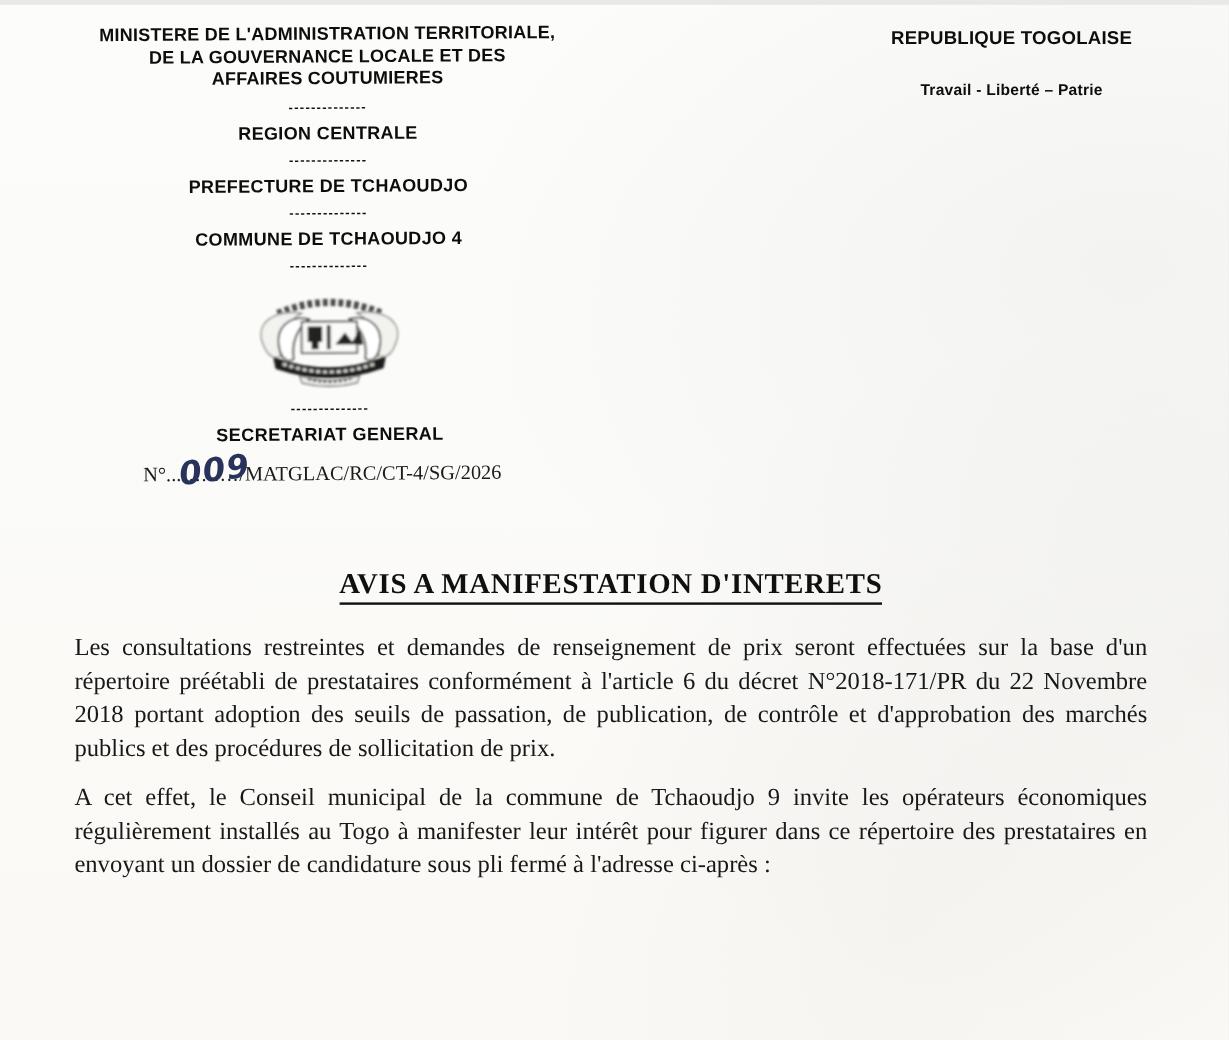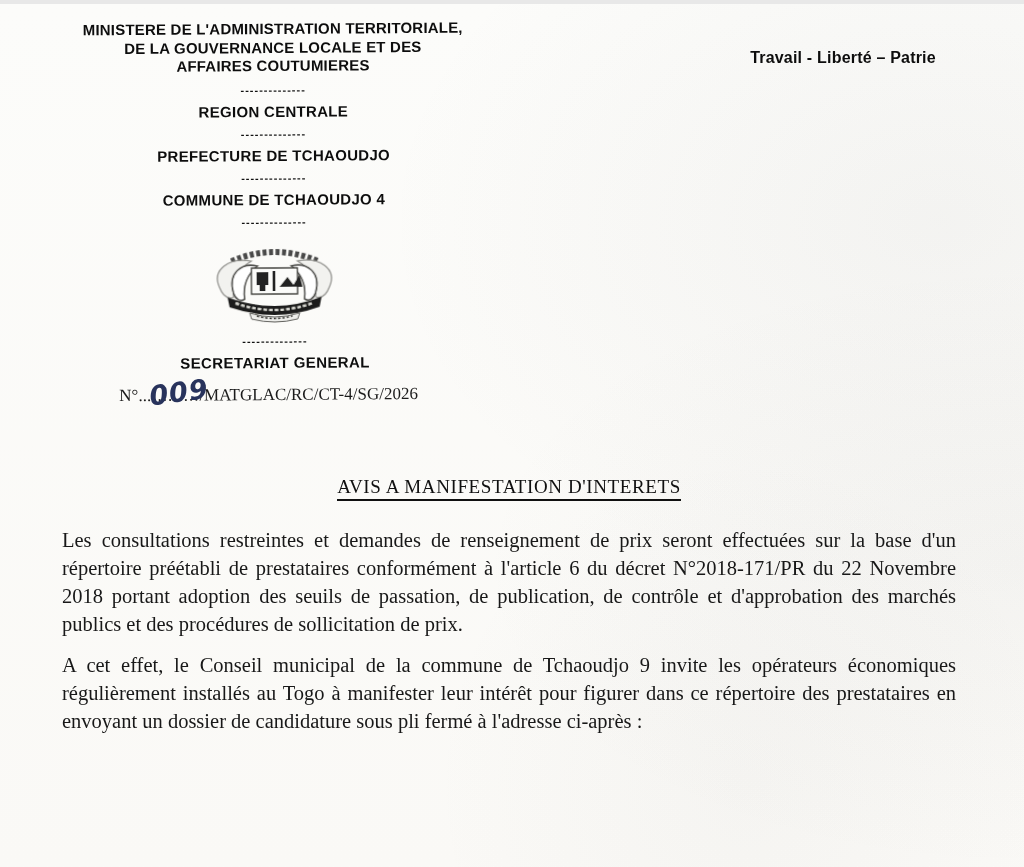--- a/index.html
+++ b/index.html
@@ -47,27 +47,27 @@
     line-height:1;
   }
 
   
   .lh-right {
     position:absolute; left:732px; top:20px; width:222px;
     text-align:center; font-family:"Liberation Sans", sans-serif;
     font-weight:bold; color:#0d0d0d;
   }
   .republic { font-size:15.5px; letter-spacing:0.2px; }
-  .motto { margin-top:25px; font-size:16px; letter-spacing:0.2px; }
+  .motto { margin-top:25px; font-size:13px; letter-spacing:0.2px; }
 
   
   .main { position:absolute; left:62px; top:468px; width:894px; }
   .doc-title {
     text-align:center; font-family:"Liberation Serif", serif;
-    font-weight:normal; font-size:19px; letter-spacing:0.6px;
+    font-weight:bold; font-size:24px; letter-spacing:0.6px;
     line-height:30px; color:#101010;
   }
   .doc-title span {
     border-bottom:2.5px solid #101010; padding-bottom:2px;
   }
   .main p {
     font-family:"Liberation Serif", serif;
     font-size:20.5px; line-height:28px; text-align:justify;
     margin:0 0 13px; color:#181818;
   }
@@ -126,20 +126,21 @@
 
     <div class="sep">--------------</div>
     <div class="secretariat">SECRETARIAT GENERAL</div>
 
     <div class="ref-line">
       <span>N°..</span><span class="ref-dotwrap"><span class="handwritten">009</span><span>..........</span></span><span>/MATGLAC/RC/CT-4/SG/2026</span>
     </div>
   </div>
 
   <div class="lh-right">
+    <div class="republic">REPUBLIQUE TOGOLAISE</div>
     <div class="motto">Travail - Liberté – Patrie</div>
   </div>
 
   <div class="main">
     <div class="doc-title">
       <span>AVIS A MANIFESTATION D'INTERETS</span>
     </div>
     <p>Les consultations restreintes et demandes de renseignement de prix seront effectuées sur la base d'un répertoire préétabli de prestataires conformément à l'article 6 du décret N°2018-171/PR du 22 Novembre 2018 portant adoption des seuils de passation, de publication, de contrôle et d'approbation des marchés publics et des procédures de sollicitation de prix.</p>
     <p>A cet effet, le Conseil municipal de la commune de Tchaoudjo 9 invite les opérateurs économiques régulièrement installés au Togo à manifester leur intérêt pour figurer dans ce répertoire des prestataires en envoyant un dossier de candidature sous pli fermé à l'adresse ci-après :</p>
   </div>

